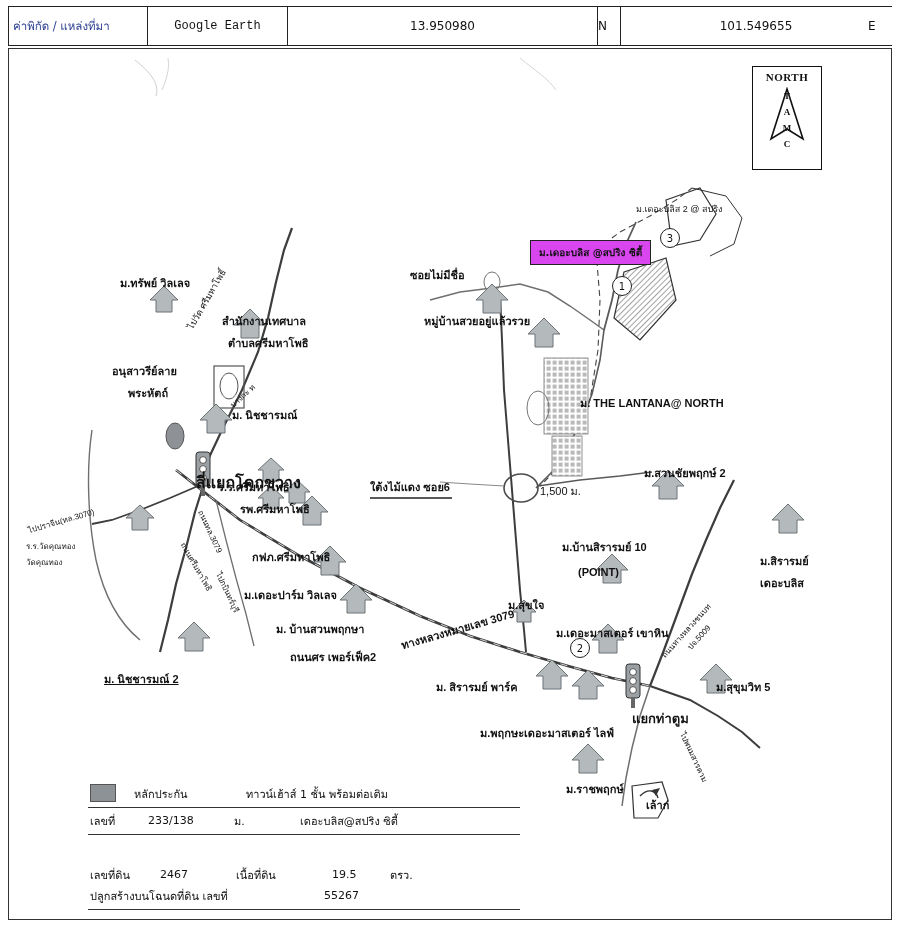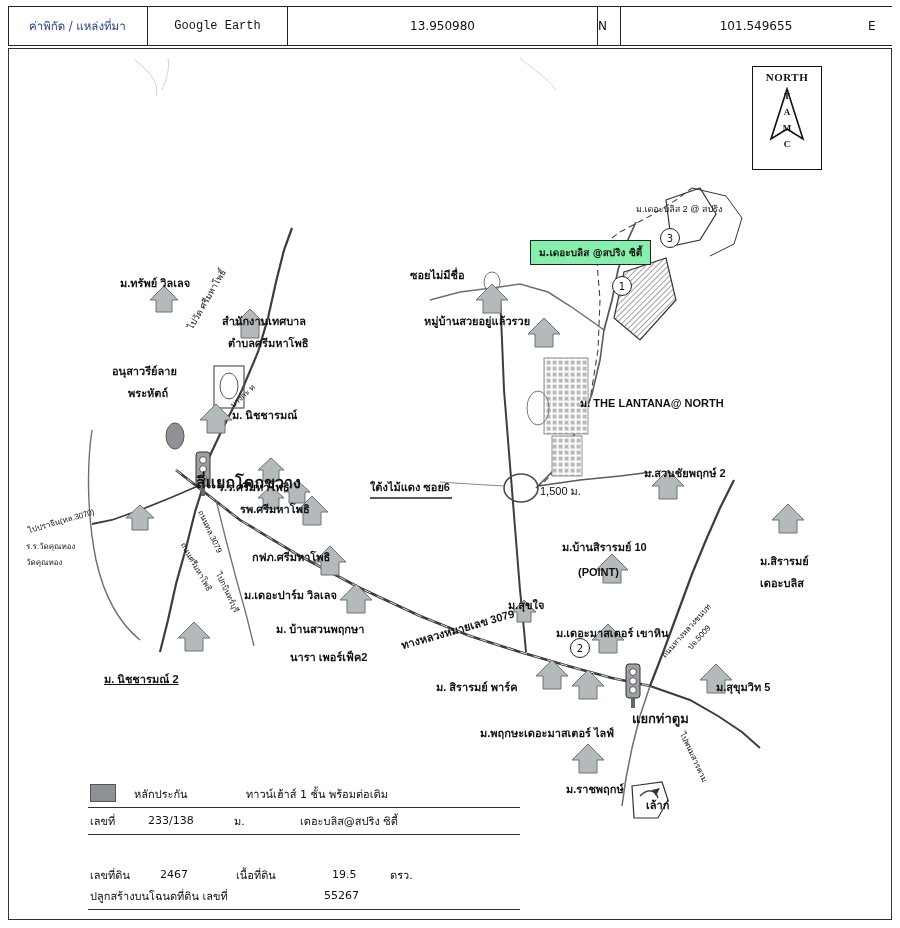--- a/index.html
+++ b/index.html
@@ -3,21 +3,21 @@
 <meta charset="utf-8">
 <style>
   html,body{margin:0;padding:0;background:#ffffff;}
   body{width:900px;height:928px;font-family:"DejaVu Sans","Liberation Sans",sans-serif;color:#111;position:relative;overflow:hidden;}
   .page{position:relative;width:900px;height:928px;}
 
   
   .hdr{position:absolute;left:8px;top:6px;width:884px;height:38px;border-top:1px solid #222;border-bottom:1px solid #222;}
   .hdr .cell{position:absolute;top:0;height:38px;border-right:1px solid #222;box-sizing:border-box;display:flex;align-items:center;}
   .hdr .cell.first{border-left:1px solid #222;}
-  .hdr .c1{left:0;width:140px;padding-left:20px;font-size:11.5px;color:#2b3f8f;}
+  .hdr .c1{left:0;width:140px;padding-left:4px;font-size:11.5px;color:#2b3f8f;}
   .hdr .c2{left:140px;width:140px;justify-content:center;font-size:12px;font-family:Liberation Mono, monospace;}
   .hdr .c3{left:280px;width:310px;justify-content:center;font-size:12px;}
   .hdr .c4{left:590px;width:22px;justify-content:flex-start;font-size:12px;border-right:none;}
   .hdr .c5{left:612px;width:272px;justify-content:center;font-size:12px;border-right:none;}
   .hdr .c6{position:absolute;left:860px;top:0;height:38px;width:24px;display:flex;align-items:center;justify-content:flex-start;font-size:12px;}
   .hdr .vline{position:absolute;top:0;height:38px;width:0;border-left:1px solid #222;}
 
   
   .frame{position:absolute;left:8px;top:48px;width:884px;height:872px;border:1px solid #333;box-sizing:border-box;}
 
@@ -34,21 +34,21 @@
   .lbl.xs{font-size:8px;}
   .lbl.u{text-decoration:underline;}
   .lbl.rot-60{transform:rotate(-60deg);transform-origin:left bottom;}
   .lbl.rot60{transform:rotate(60deg);transform-origin:left top;}
   .lbl.rot65{transform:rotate(65deg);transform-origin:left top;}
   .lbl.rot-18{transform:rotate(-16deg);transform-origin:left bottom;}
   .lbl.rot-40{transform:rotate(-42deg);transform-origin:left bottom;}
   .lbl.rot-48{transform:rotate(-48deg);transform-origin:left bottom;}
 
   
-  .callout{position:absolute;border:1px solid #222;background:#86efac;font-size:10px;padding:4px 8px;white-space:nowrap;font-weight:bold;}
+  .callout{position:absolute;border:1px solid #222;background:#d946ef;font-size:10px;padding:4px 8px;white-space:nowrap;font-weight:bold;}
   .circle-num{position:absolute;width:18px;height:18px;border:1px solid #222;border-radius:50%;display:flex;align-items:center;justify-content:center;font-size:10px;background:#fff;}
 
   
   .legend{position:absolute;left:88px;top:780px;width:432px;height:110px;font-size:11px;}
   .legend .row{position:absolute;left:0;width:432px;height:27px;border-bottom:1px solid #333;}
   .legend .r0{top:0;border-bottom:1px solid #333;}
   .legend .r1{top:27px;}
   .legend .r2{top:54px;margin-top:48px;}
   .legend .r3{top:81px;}
   .swatch{position:absolute;left:2px;top:4px;width:24px;height:16px;background:#8c9296;border:1px solid #555;}
@@ -214,21 +214,21 @@
   <div class="lbl b" style="left:196px;top:470px;font-size:16px">สี่แยกโคกขวาง</div>
   <div class="lbl xs rot-18" style="left:30px;top:524px">ไปปราจีน(ทล.3070)</div>
   <div class="lbl xs" style="left:26px;top:540px">ร.ร.วัดคุณทอง</div>
   <div class="lbl xs" style="left:26px;top:556px">วัดคุณทอง</div>
   <div class="lbl xs rot65" style="left:206px;top:508px">ถนนทล.3079</div>
   <div class="lbl xs rot60" style="left:188px;top:540px">ถนนศรีมหาโพธิ</div>
   <div class="lbl xs rot65" style="left:224px;top:570px">ไปกบินทร์บุรี</div>
   <div class="lbl b" style="left:252px;top:548px">กฟภ.ศรีมหาโพธิ</div>
   <div class="lbl b" style="left:244px;top:586px">ม.เดอะปาร์ม วิลเลจ</div>
   <div class="lbl b" style="left:276px;top:620px">ม. บ้านสวนพฤกษา</div>
-  <div class="lbl b" style="left:290px;top:648px">นารา เพอร์เฟ็ค2</div>
+  <div class="lbl b" style="left:290px;top:648px">ถนนศร เพอร์เฟ็ค2</div>
   <div class="lbl b u" style="left:104px;top:670px">ม. นิชชารมณ์ 2</div>
 
   <div class="lbl b" style="left:410px;top:266px">ซอยไม่มีชื่อ</div>
   <div class="lbl b" style="left:424px;top:312px">หมู่บ้านสวยอยู่แล้วรวย</div>
   <div class="lbl b" style="left:580px;top:394px">ม. THE LANTANA@ NORTH</div>
   <div class="lbl b" style="left:370px;top:478px">ใต้งไม้แดง ซอย6</div>
   <div class="lbl" style="left:540px;top:482px">1,500 ม.</div>
   <div class="lbl b" style="left:644px;top:464px">ม.สวนชัยพฤกษ์ 2</div>
   <div class="lbl b" style="left:562px;top:538px">ม.บ้านสิรารมย์ 10</div>
   <div class="lbl b" style="left:578px;top:566px">(POINT)</div>

